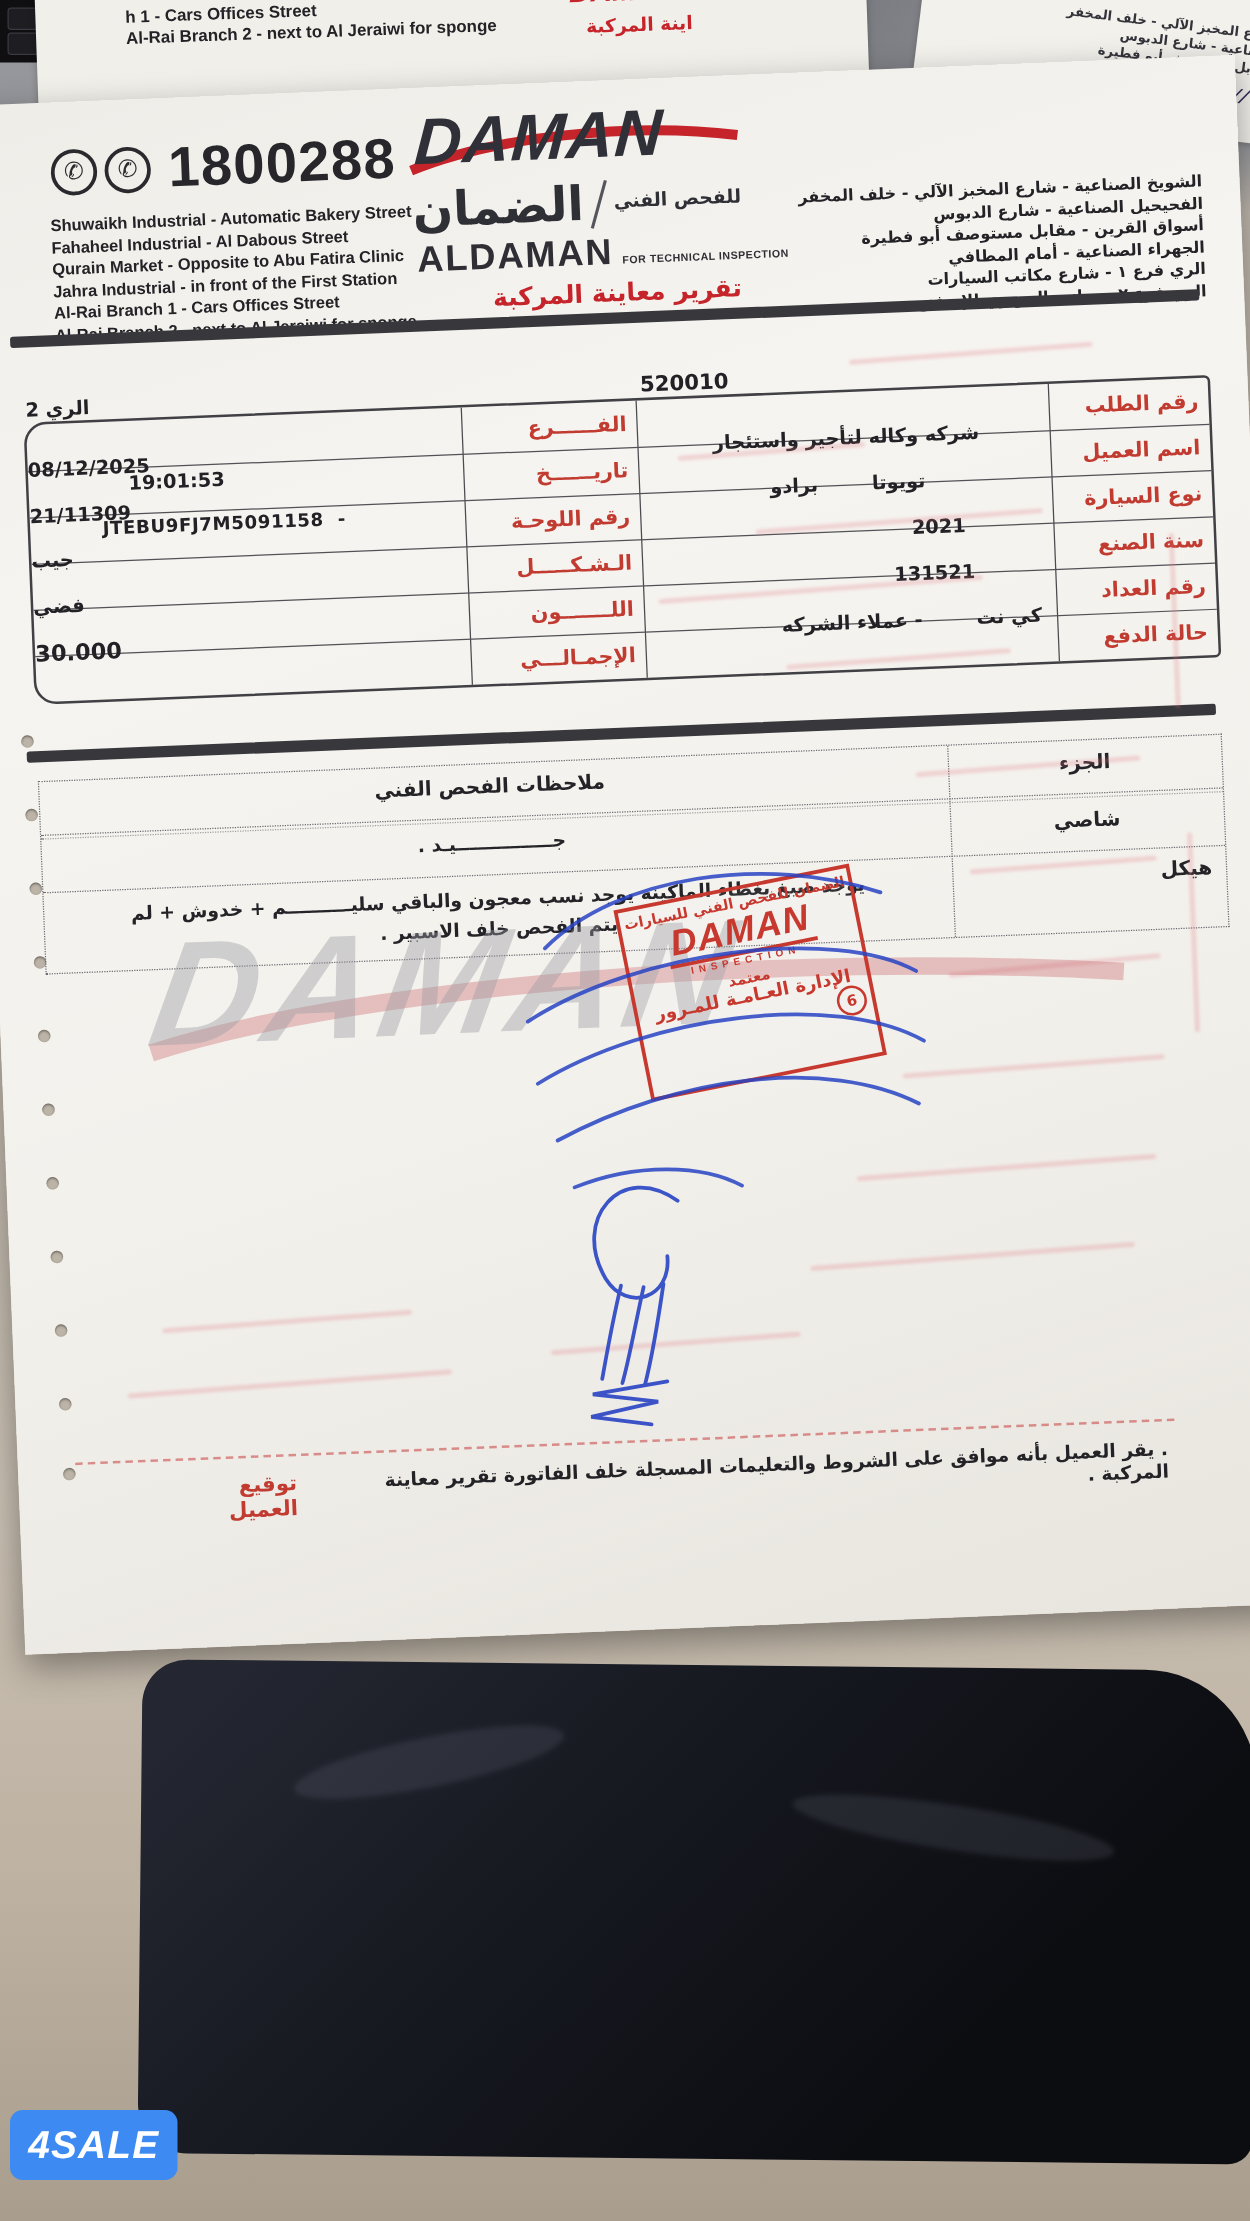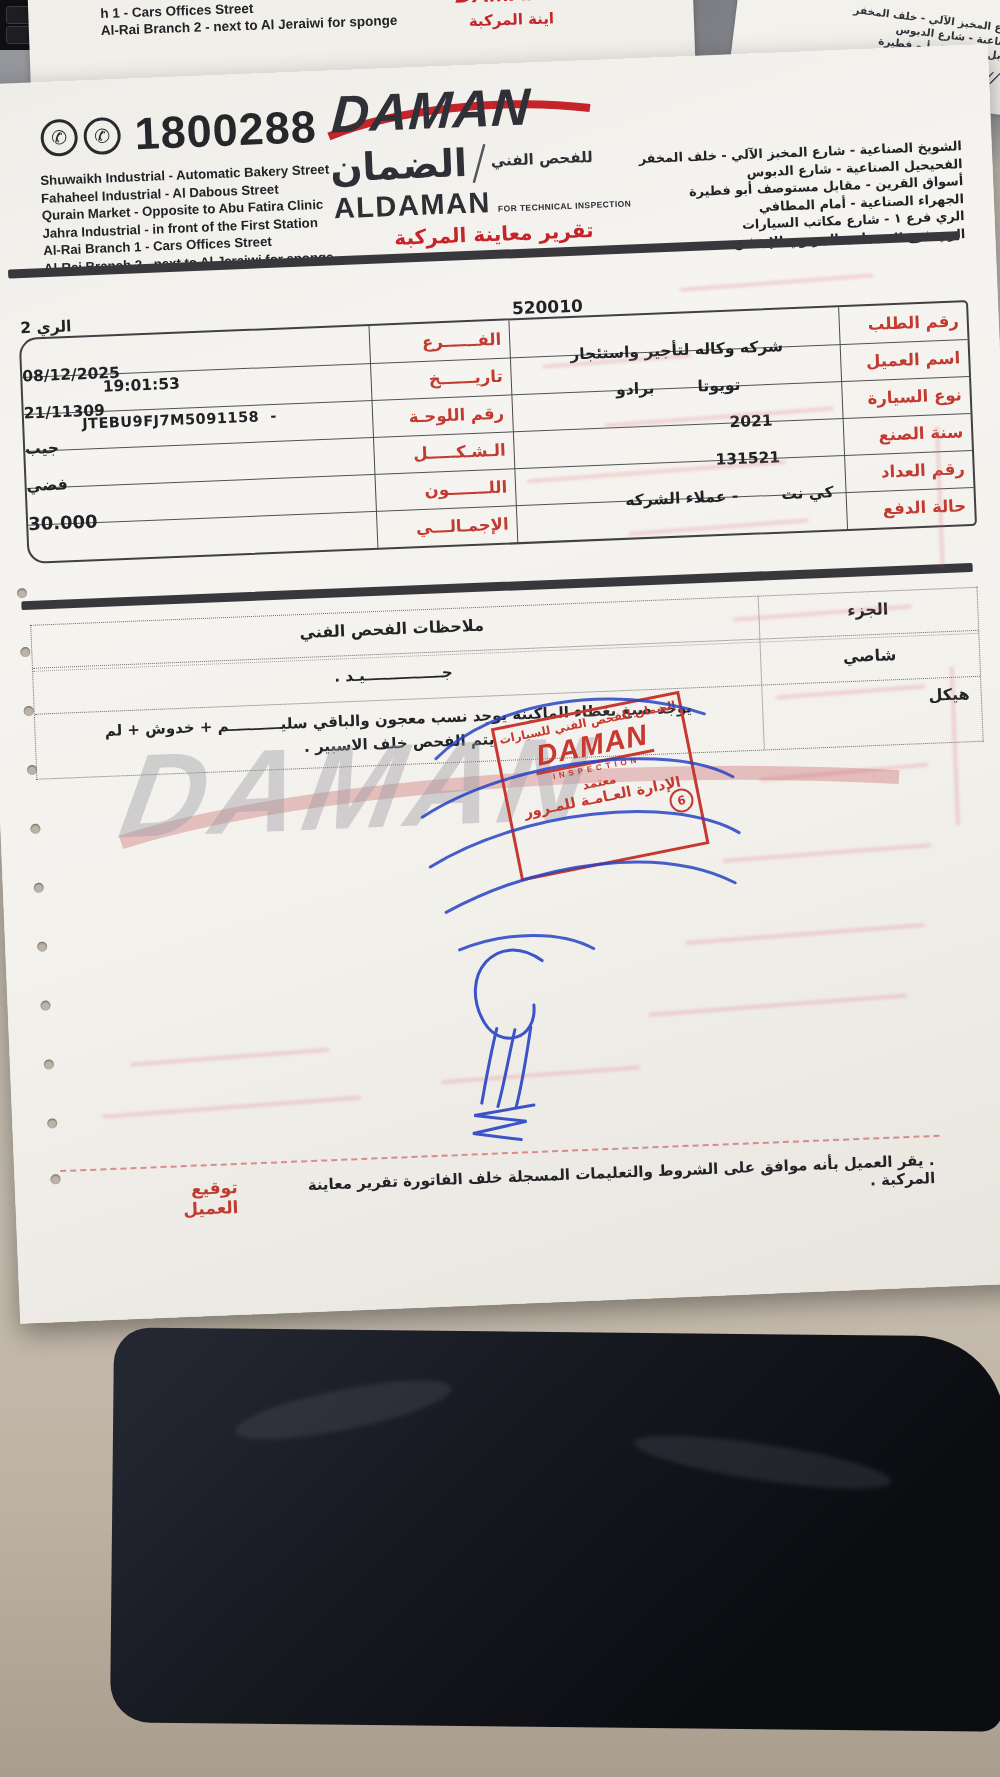--- a/index.html
+++ b/index.html
@@ -287,14 +287,17 @@
       <span class="agree">. يقر العميل بأنه موافق على الشروط والتعليمات المسجلة خلف الفاتورة تقرير معاينة المركبة .</span>
       <span class="sigLbl">توقيع العميل</span>
     </div>
   </div>
 
   <div class="abs legs">
     <div class="legfold" style="left:120px;top:60px;width:220px;height:40px;transform:rotate(-12deg);"></div>
     <div class="legfold" style="left:520px;top:110px;width:260px;height:36px;transform:rotate(8deg);"></div>
   </div>
 
+  <div class="abs badge4sale">
+    <span>4SALE</span>
+  </div>
 
 </div>
 
 </body></html>

